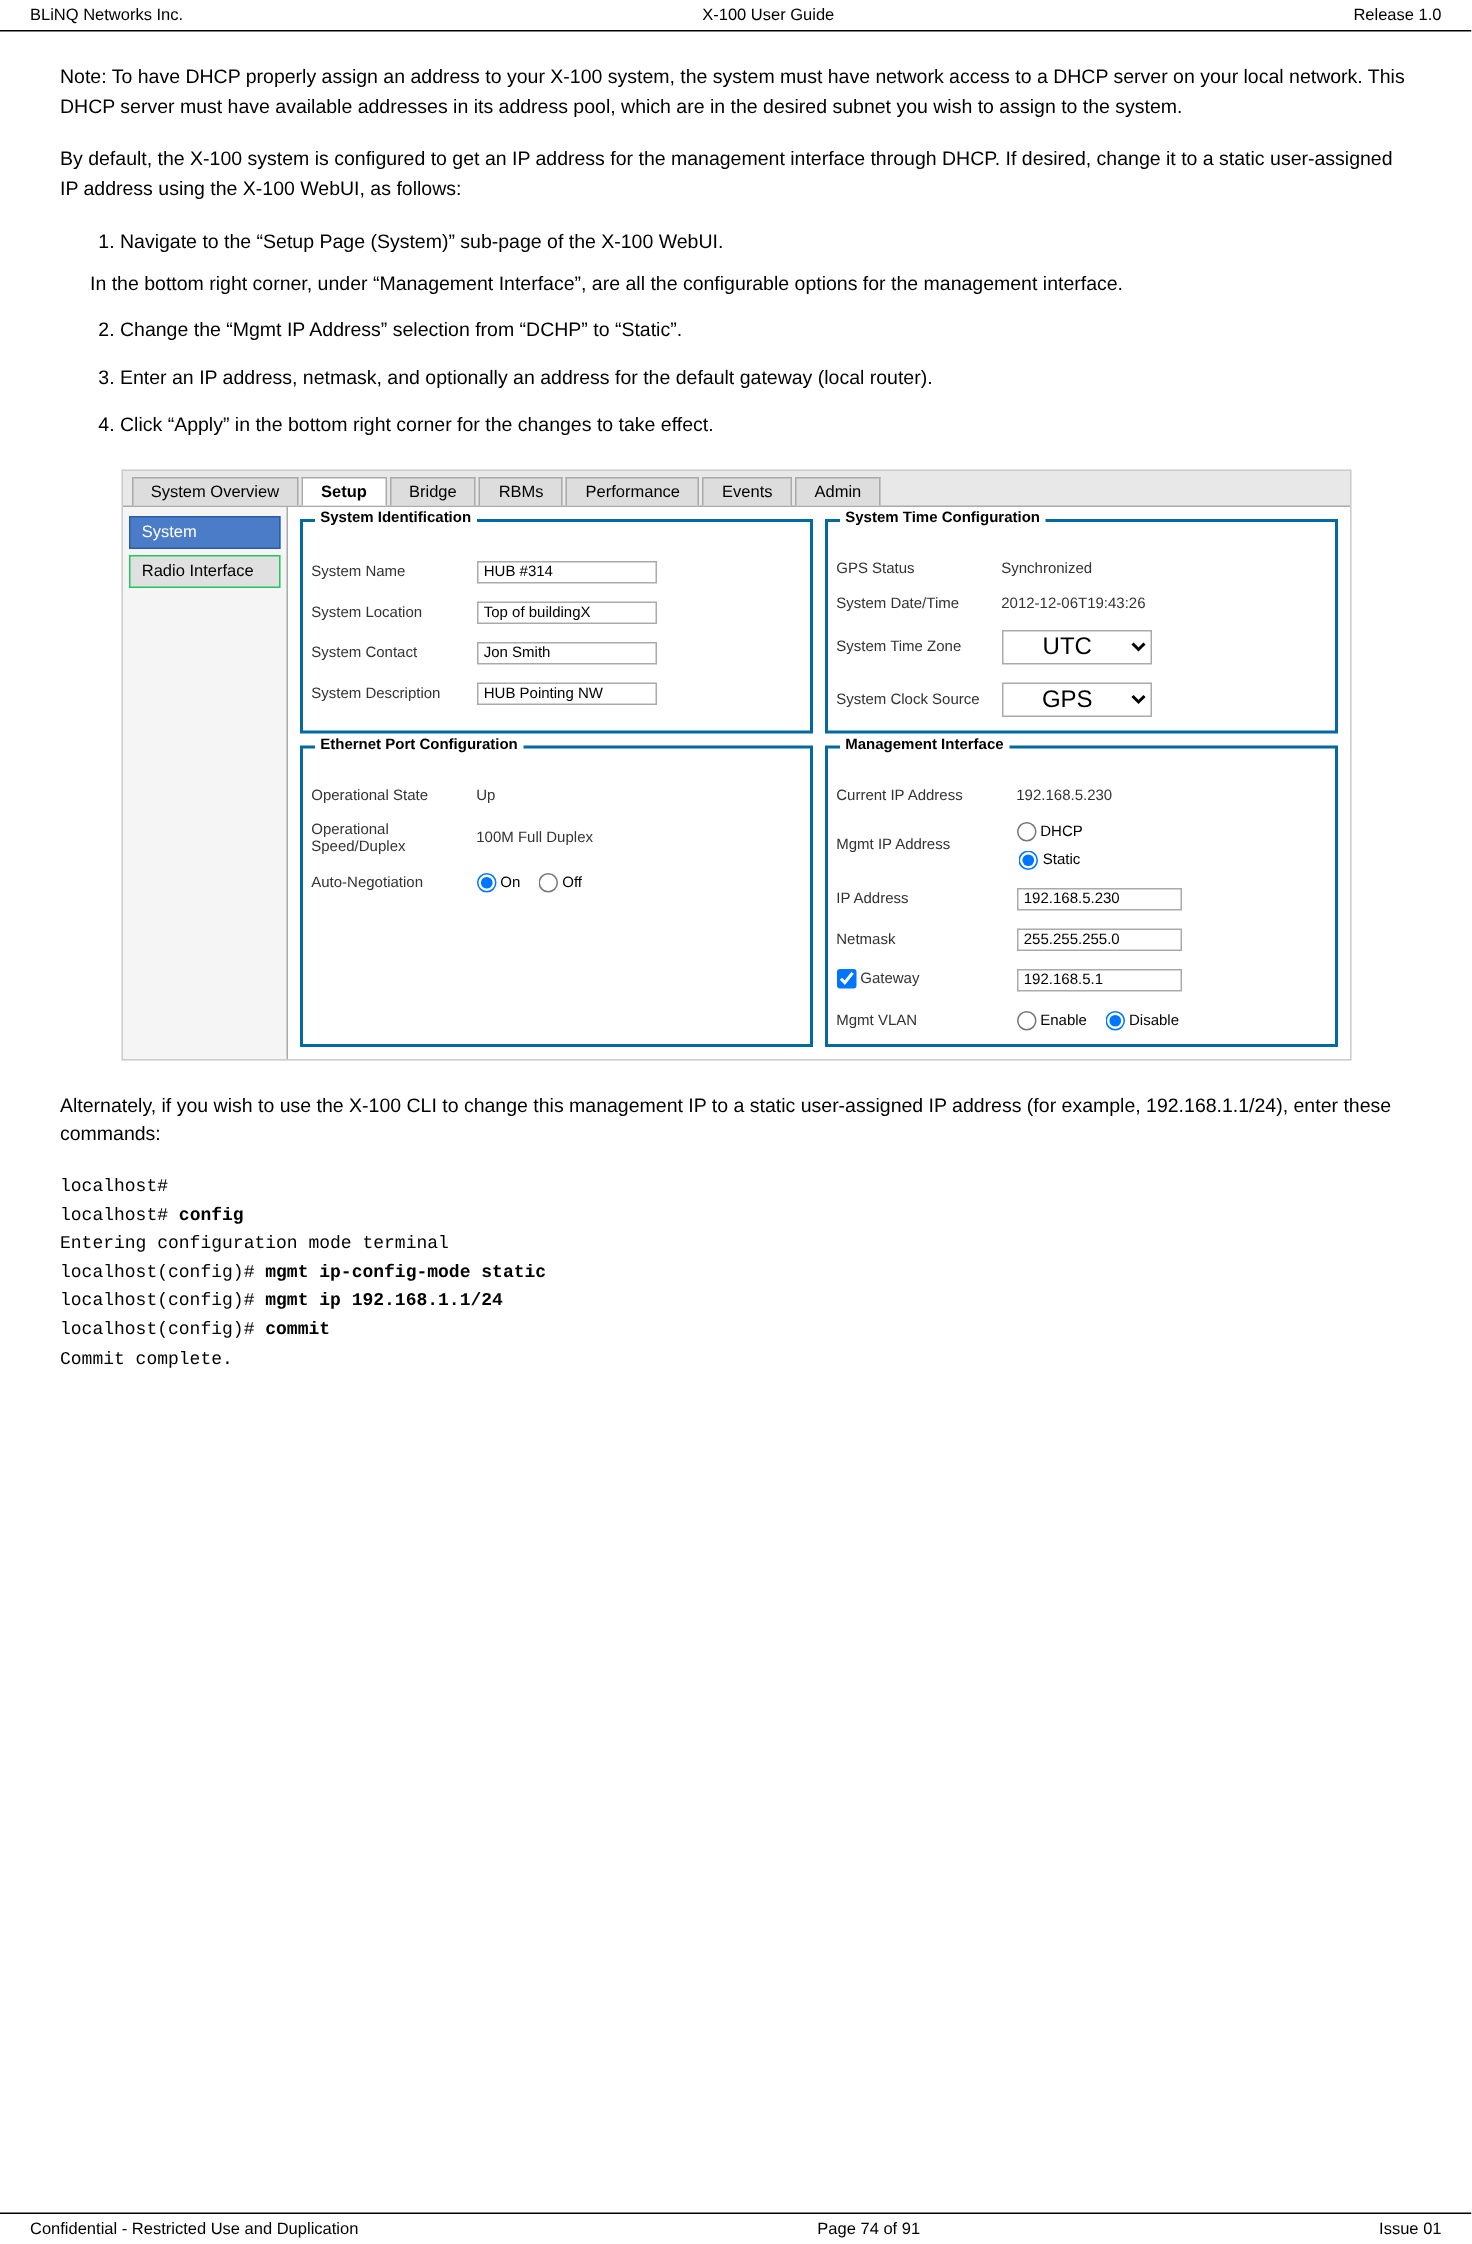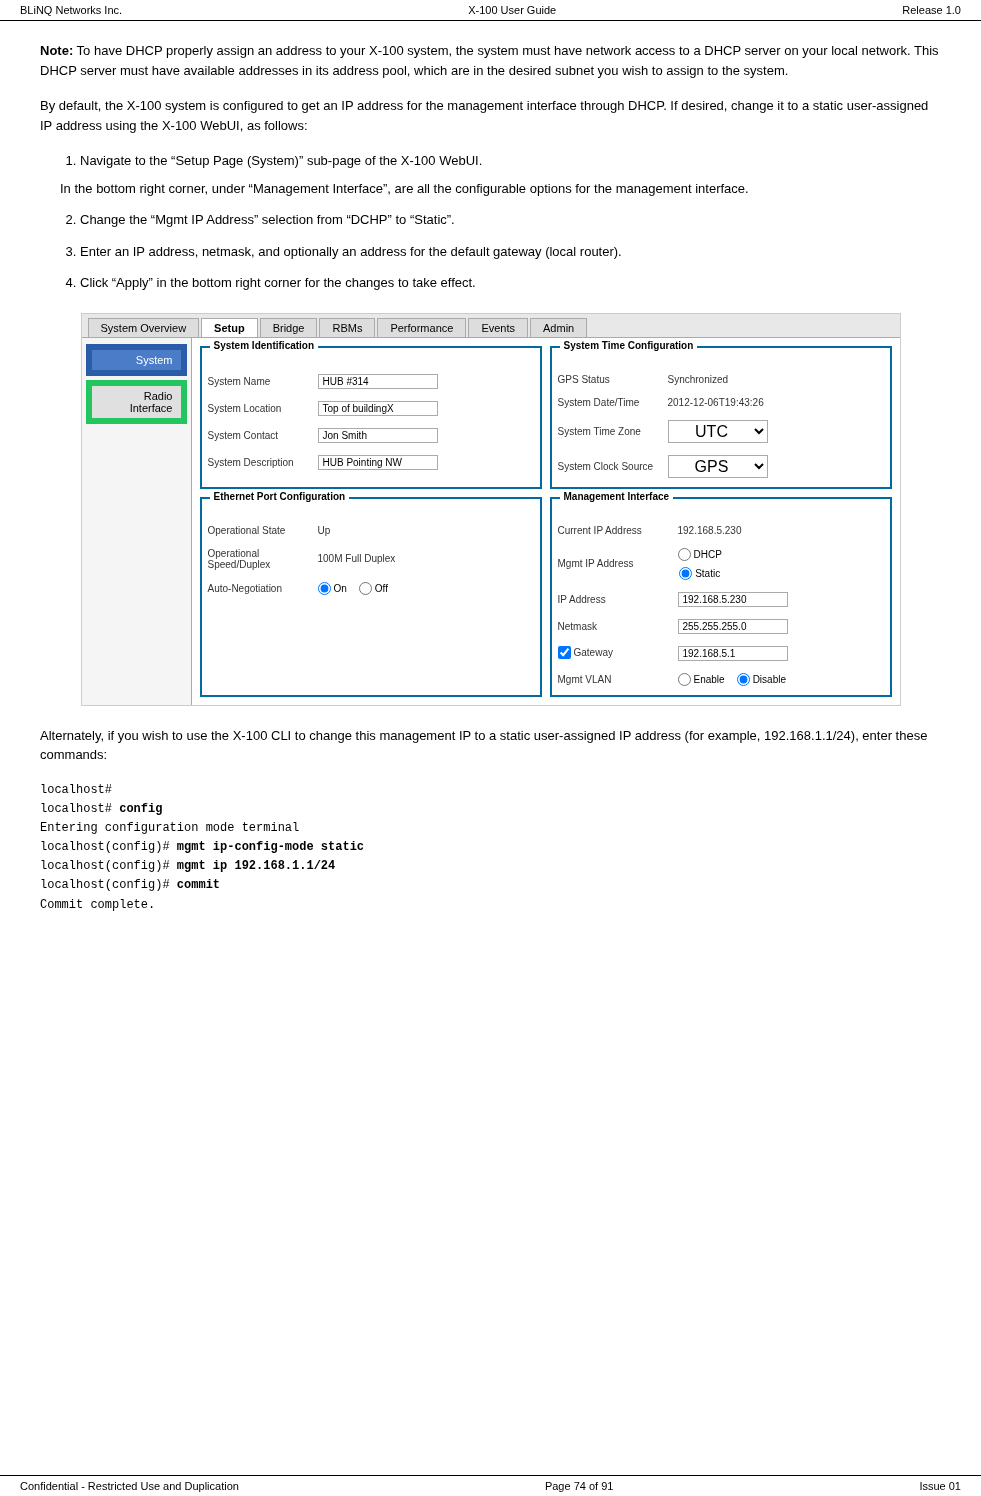--- a/index.html
+++ b/index.html
@@ -42,21 +42,21 @@
     }
 
     
     .note-block {
       margin-bottom: 16px;
       font-size: 13px;
       line-height: 1.5;
     }
 
     .note-block .note-label {
-      font-weight: bold;
+      font-weight: normal;
     }
 
     .body-para {
       margin-bottom: 16px;
       font-size: 13px;
       line-height: 1.5;
     }
 
     
     .numbered-list {
@@ -119,22 +119,22 @@
       border-right: 1px solid #aaa;
       background: #f5f5f5;
       padding: 6px 4px;
     }
 
     .webui-sidebar-btn {
       display: block;
       width: 100%;
       padding: 4px 8px;
       font-size: 11px;
-      text-align: right;
-      border: 6px solid #22c55e;
+      text-align: left;
+      border: 1px solid #22c55e;
       background: #e0e0e0;
       margin-bottom: 4px;
       cursor: pointer;
     }
 
     .webui-sidebar-btn.active {
       background: #4a7cc7;
       color: #fff;
       border-color: #2a5ca7;
     }

